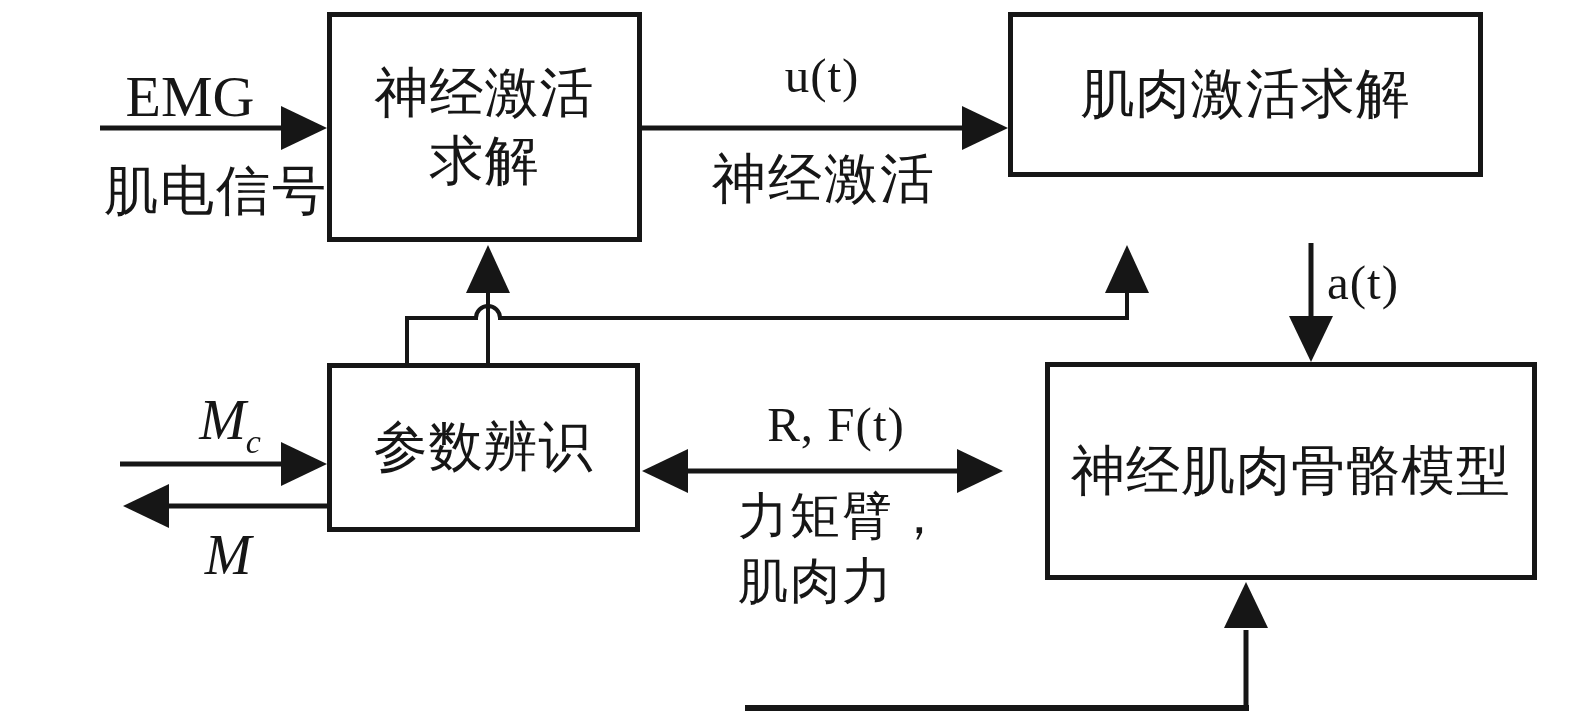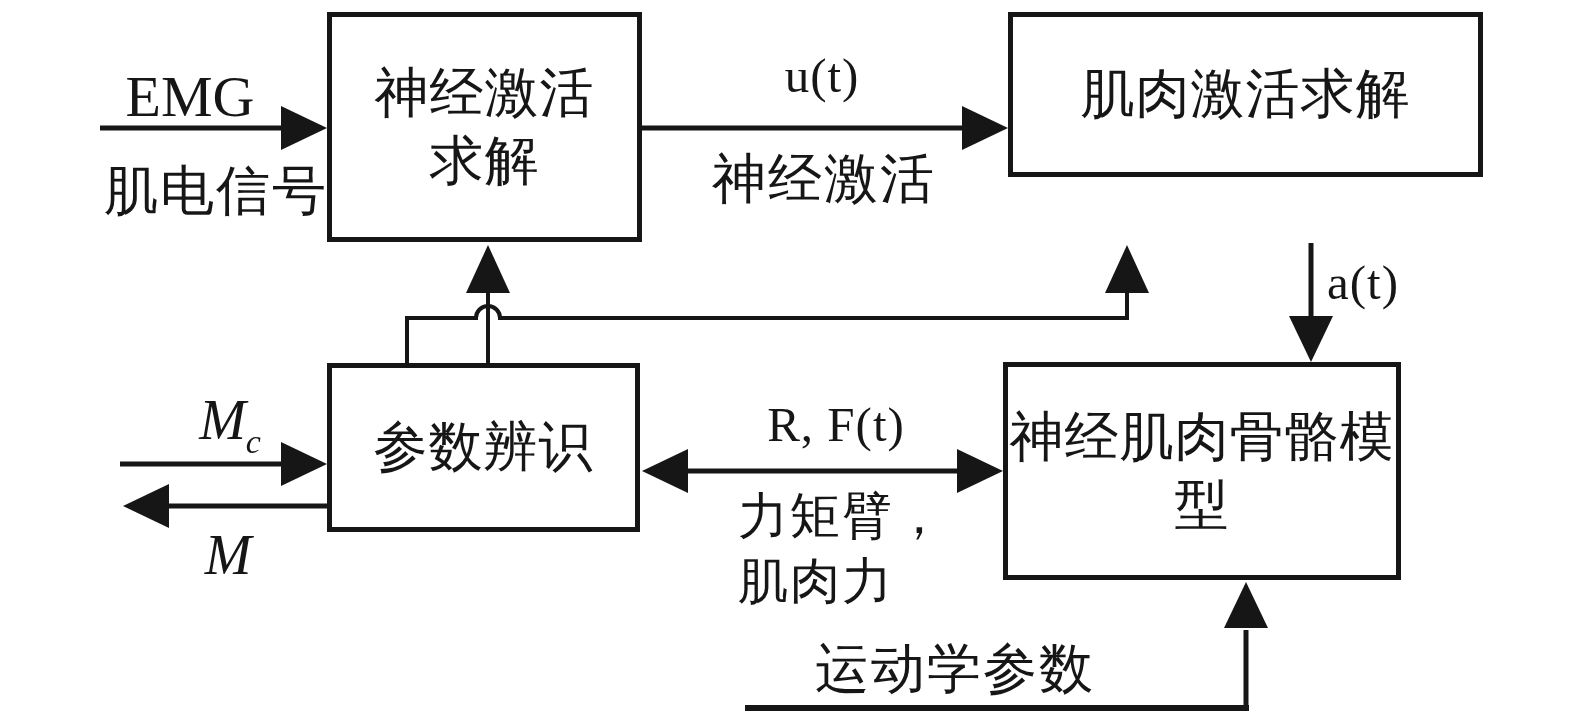--- a/index.html
+++ b/index.html
@@ -49,21 +49,21 @@
   .math { font-size: 49px; letter-spacing: 1px; }
   .math-big { font-style: italic; font-size: 56px; }
   .sub {
     font-style: italic;
     font-size: 34px;
     vertical-align: -14px;
   }
   #box-neural    { left: 327px; top: 12px;  width: 315px; height: 230px; }
   #box-muscle    { left: 1008px; top: 12px; width: 475px; height: 165px; }
   #box-param     { left: 327px; top: 363px; width: 313px; height: 169px; }
-  #box-nms       { left: 1003px; top: 362px; width: 398px; height: 218px; }
+  #box-nms       { left: 1045px; top: 362px; width: 492px; height: 218px; }
 
   #lbl-emg      { left: 190px; top: 61px;  font-size: 58px; }
   #lbl-emg-sub  { left: 216px; top: 142px; margin-top: 16px; }
   #lbl-ut       { left: 822px; top: 45px;  }
   #lbl-ut-sub   { left: 824px; top: 146px; }
   #lbl-at       { left: 1327px; top: 252px; text-align: center; }
   #lbl-mc       { left: 222px; top: 385px; margin-left: 8px; }
   #lbl-m        { left: 228px; top: 520px; }
   #lbl-rf       { left: 836px; top: 394px; }
   #lbl-rf-sub   { left: 738px; top: 484px; font-size: 50px; line-height: 1.3; }
@@ -139,15 +139,14 @@
   <div class="lbl math" id="lbl-at">a(t)</div>
 
   <div class="lbl centered" id="lbl-mc"><span class="math-big">M</span><span class="sub">c</span></div>
 
   <div class="lbl centered math-big" id="lbl-m">M</div>
 
   <div class="lbl centered math" id="lbl-rf">R, F(t)</div>
   <div class="lbl cjk" id="lbl-rf-sub">力矩臂，
 肌肉力</div>
 
-  <div class="lbl cjk" id="lbl-kin">运动学参数</div>
 
 </div>
 
 </body></html>

